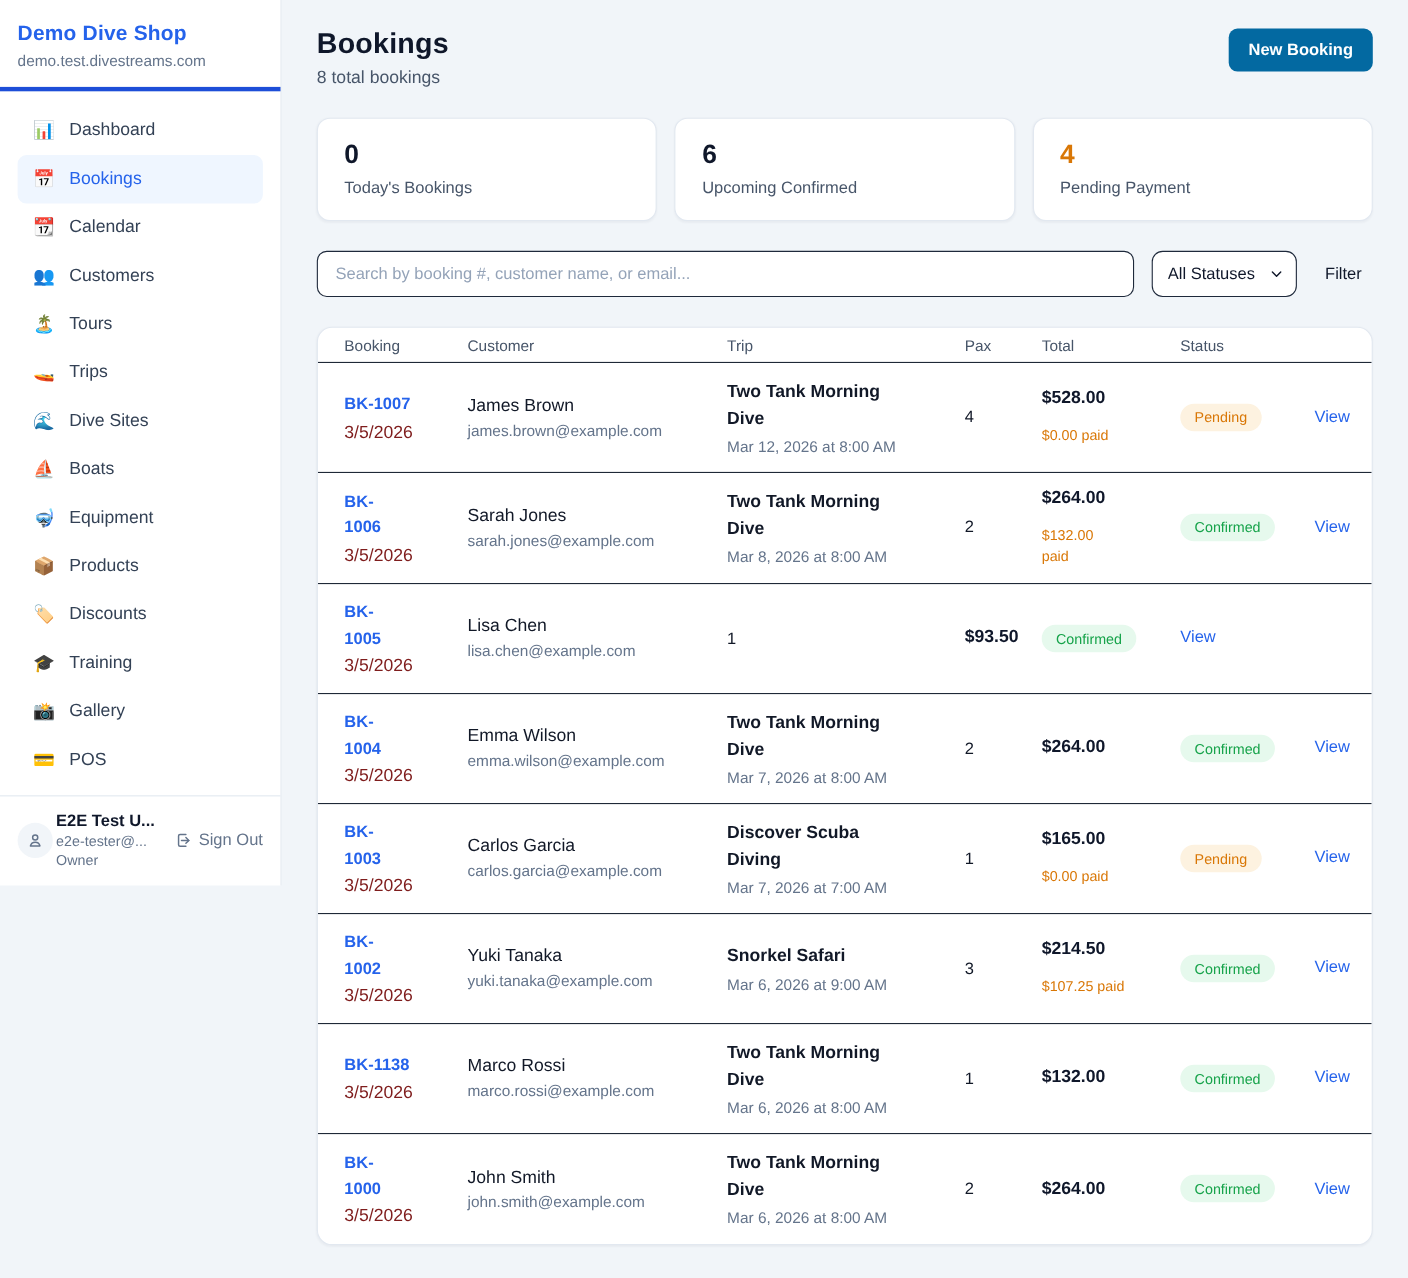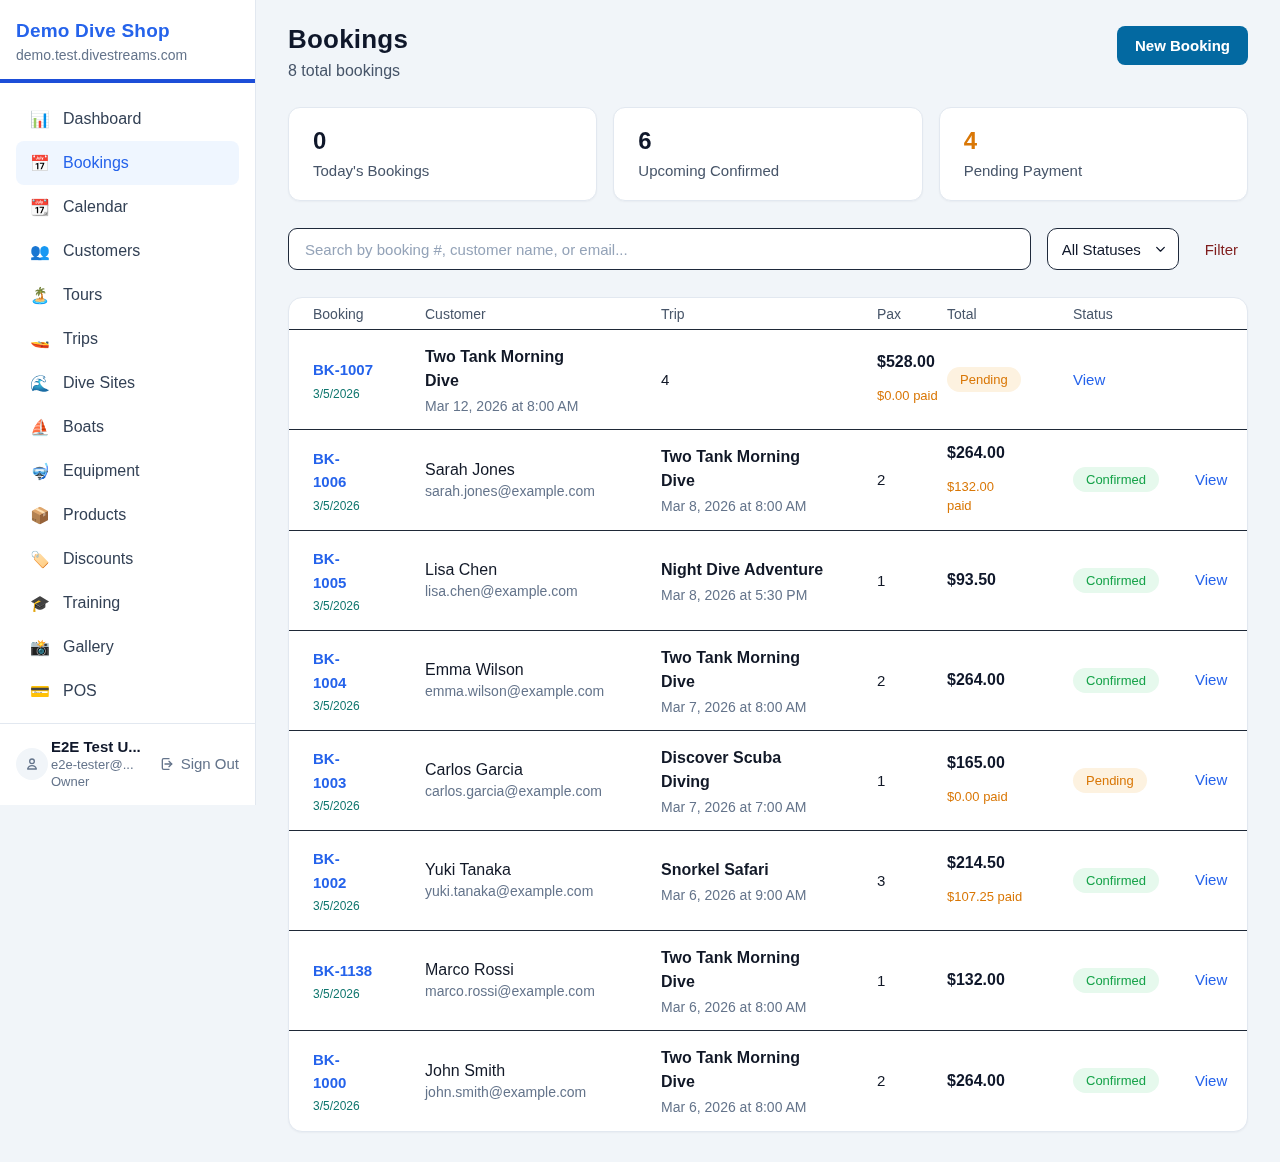--- a/index.html
+++ b/index.html
@@ -68,34 +68,34 @@
     height:42px; border:1px solid #1e293b; border-radius:10px; background:#fff;
     font-size:15px; font-family:inherit; color:#0f172a; padding:0 36px 0 14px;
     appearance:none; -webkit-appearance:none; cursor:pointer; outline:none;
   }
   .select-chevron {
     position:absolute; right:12px; top:50%; transform:translateY(-50%); pointer-events:none;
     color:#0f172a; display:flex;
   }
   .select-chevron svg { width:13px; height:13px; }
   .filter-btn {
-    border:none; background:none; font-size:15px; color:#7f1d1d; font-family:inherit;
+    border:none; background:none; font-size:15px; color:#0f172a; font-family:inherit;
     cursor:pointer; padding:0 10px;
   }
   
   .table-card {
     margin:27px 0 32px; background:#fff; border:1px solid #e2e8f0; border-radius:14px;
     overflow:hidden; box-shadow:0 1px 2px rgba(15,23,42,.04);
   }
   .tgrid { display:grid; grid-template-columns:112px 236px 216px 70px 126px 122px 1fr; align-items:center; }
   .thead { height:32px; padding:0 24px; border-bottom:1px solid #1f2937; color:#475569; font-size:14px; font-weight:500; }
   .trow { min-height:100px; padding:14px 24px; border-bottom:1px solid #1f2937; }
   .trow:last-child { border-bottom:none; }
   .bk-id { color:#2563eb; font-size:15px; font-weight:600; line-height:1.55; }
-  .bk-date { color:#0f766e; font-size:12px; margin-top:5px; }
+  .bk-date { color:#7f1d1d; font-size:16px; margin-top:5px; }
   .cust-name { font-size:16px; color:#111827; }
   .cust-email { font-size:14px; color:#64748b; margin-top:4px; }
   .trip-name { font-size:16px; font-weight:600; color:#111827; line-height:1.5; }
   .trip-dt { font-size:14px; color:#64748b; margin-top:5px; }
   .pax { font-size:15px; color:#111827; }
   .total-amt { font-size:16px; font-weight:bold; color:#0f172a; }
   .total-paid { font-size:13px; color:#d97706; margin-top:16px; line-height:1.45; }
   .badge {
     display:inline-block; padding:5px 13px; border-radius:999px; font-size:13px; font-weight:500;
   }
@@ -243,20 +243,24 @@
     </div>
     <div id="table-body">
         <div class="tgrid trow">
     <div>
       <div class="bk-id">
               <div>BK-1007</div>
             </div>
       <div class="bk-date">3/5/2026</div>
     </div>
     <div>
+      <div class="cust-name">James Brown</div>
+      <div class="cust-email">james.brown@example.com</div>
+    </div>
+    <div>
       <div class="trip-name">
               <div>Two Tank Morning</div>
               <div>Dive</div>
             </div>
       <div class="trip-dt">Mar 12, 2026 at 8:00 AM</div>
     </div>
     <div class="pax">4</div>
     <div>
       <div class="total-amt">$528.00</div>
       <div class="total-paid">
@@ -309,26 +313,20 @@
       <div class="bk-id">
               <div>BK-</div>
               <div>1005</div>
             </div>
       <div class="bk-date">3/5/2026</div>
     </div>
     <div>
       <div class="cust-name">Lisa Chen</div>
       <div class="cust-email">lisa.chen@example.com</div>
     </div>
-    <div>
-      <div class="trip-name">
-              <div>Night Dive Adventure</div>
-            </div>
-      <div class="trip-dt">Mar 8, 2026 at 5:30 PM</div>
-    </div>
     <div class="pax">1</div>
     <div>
       <div class="total-amt">$93.50</div>
 
     </div>
     <div>
       <span class="badge confirmed">Confirmed</span>
     </div>
     <div>
       <a class="view-link">View</a>

